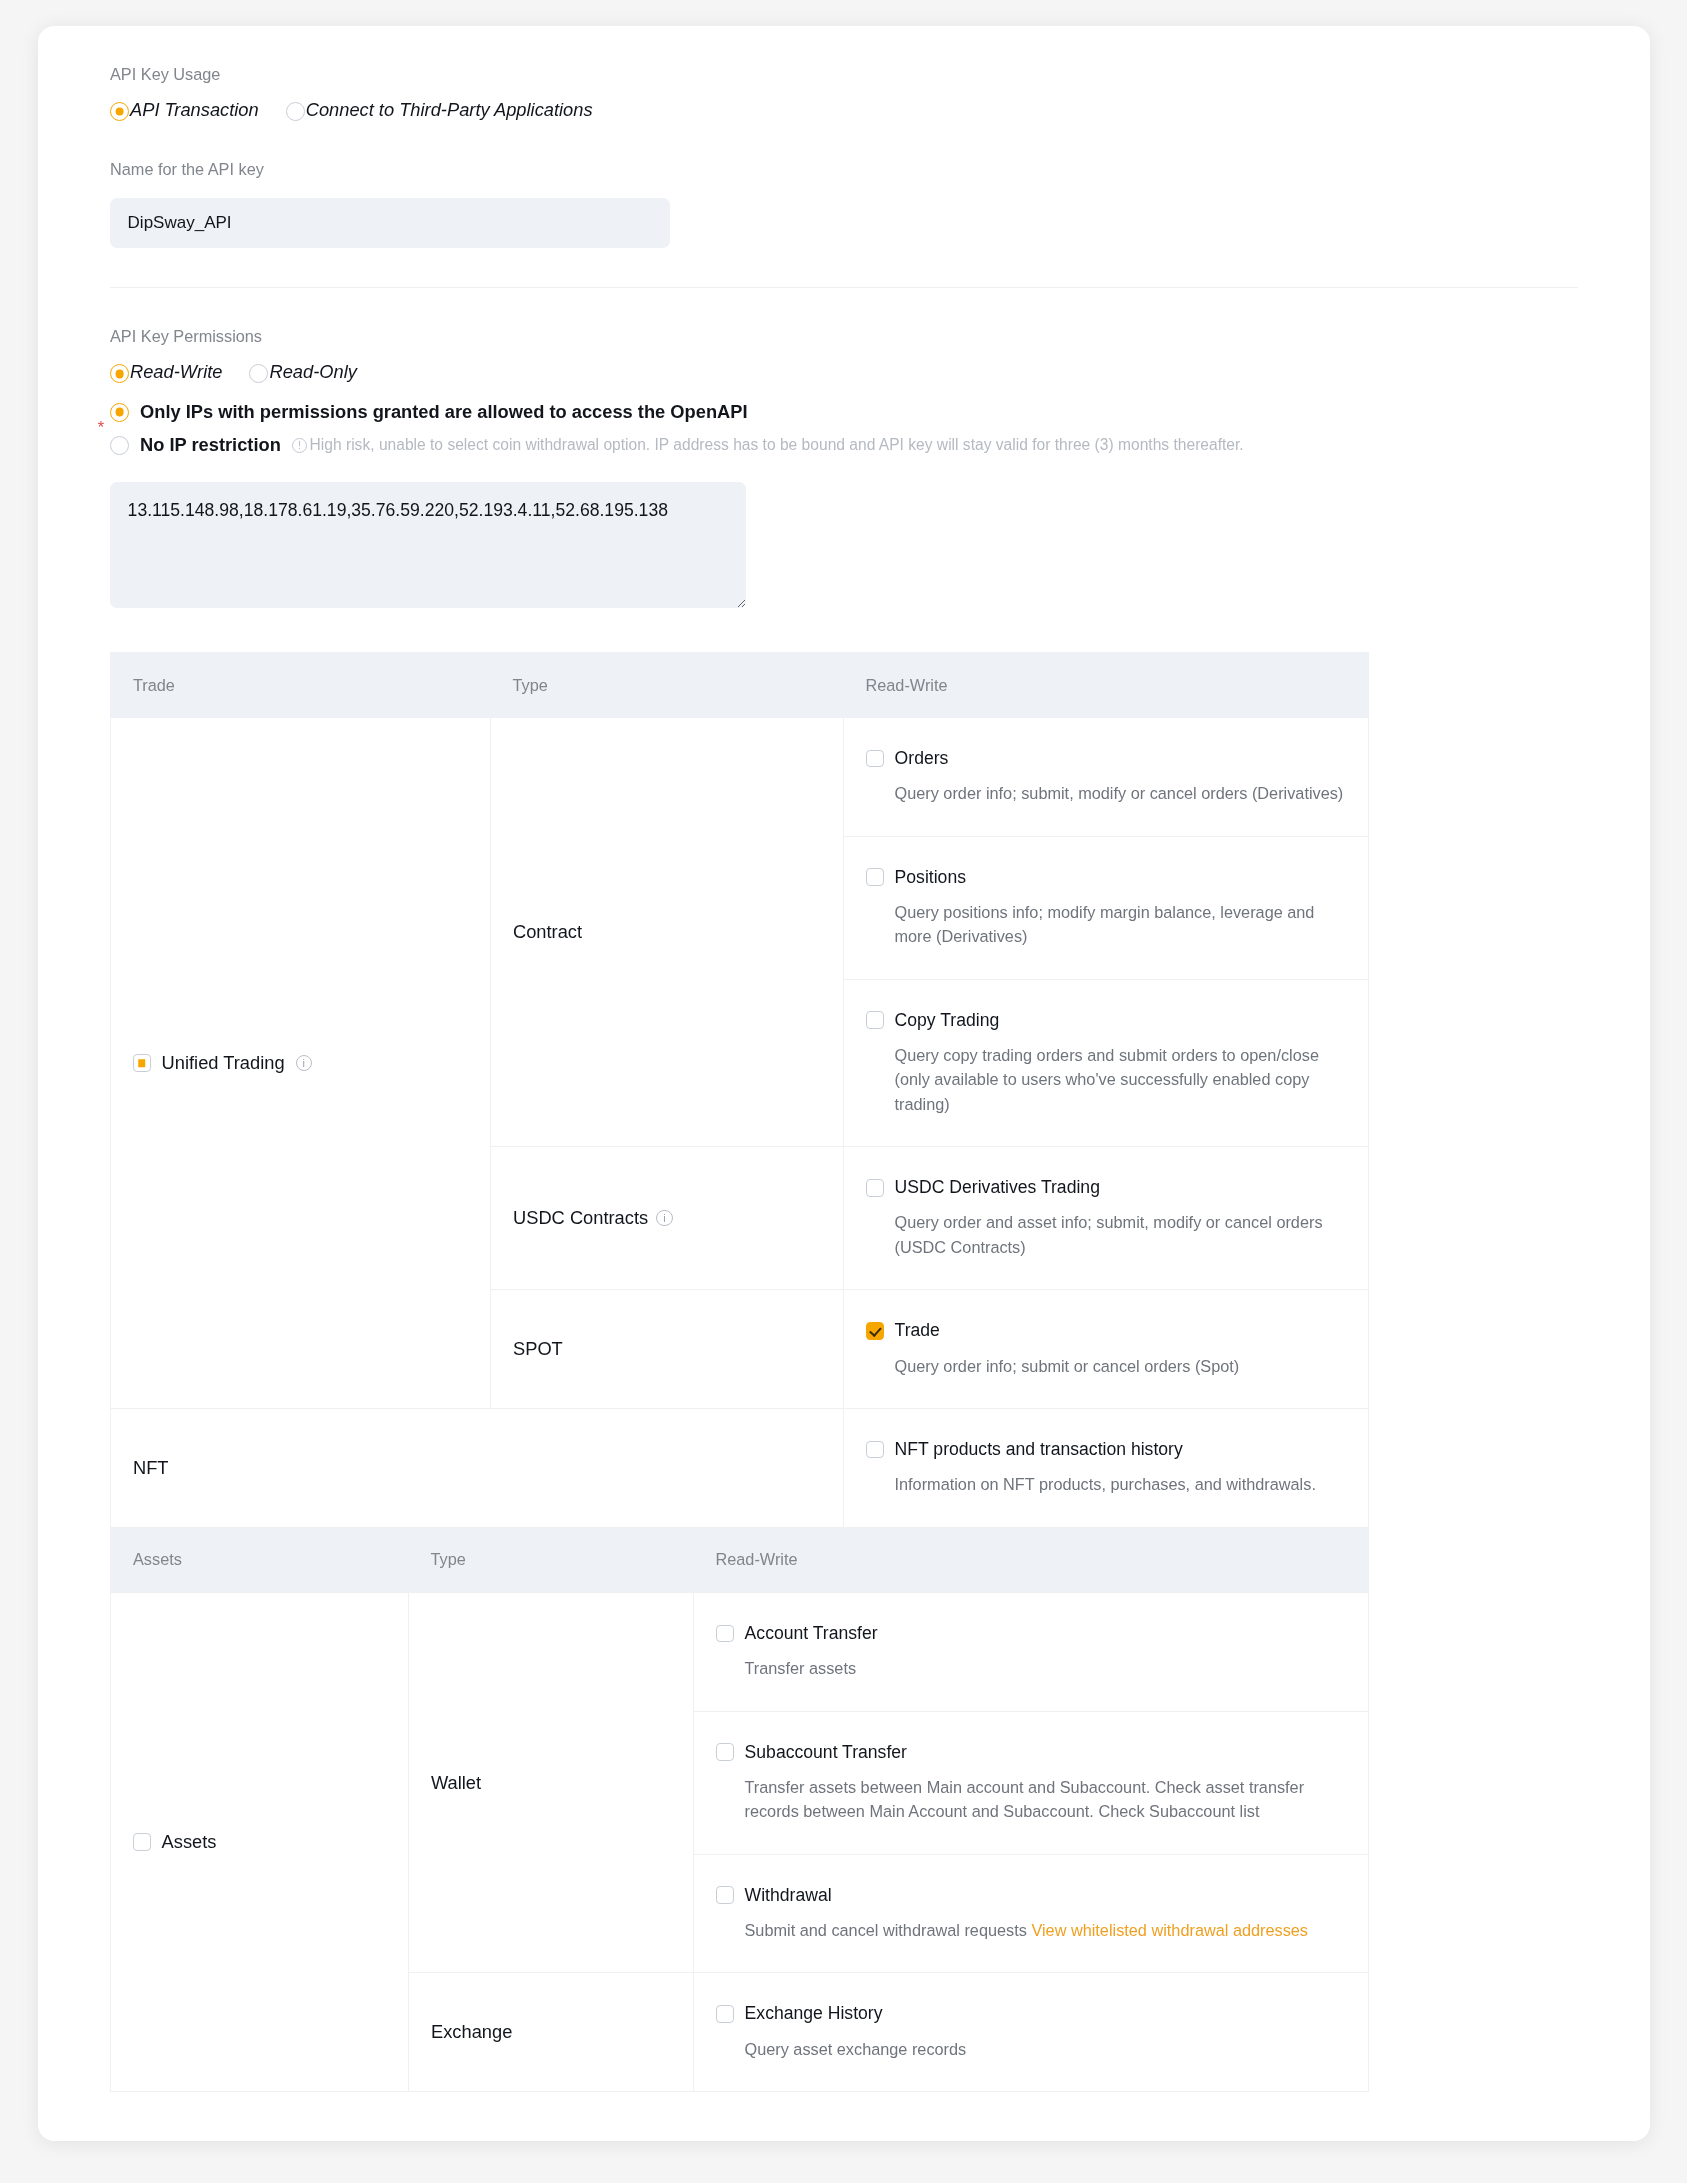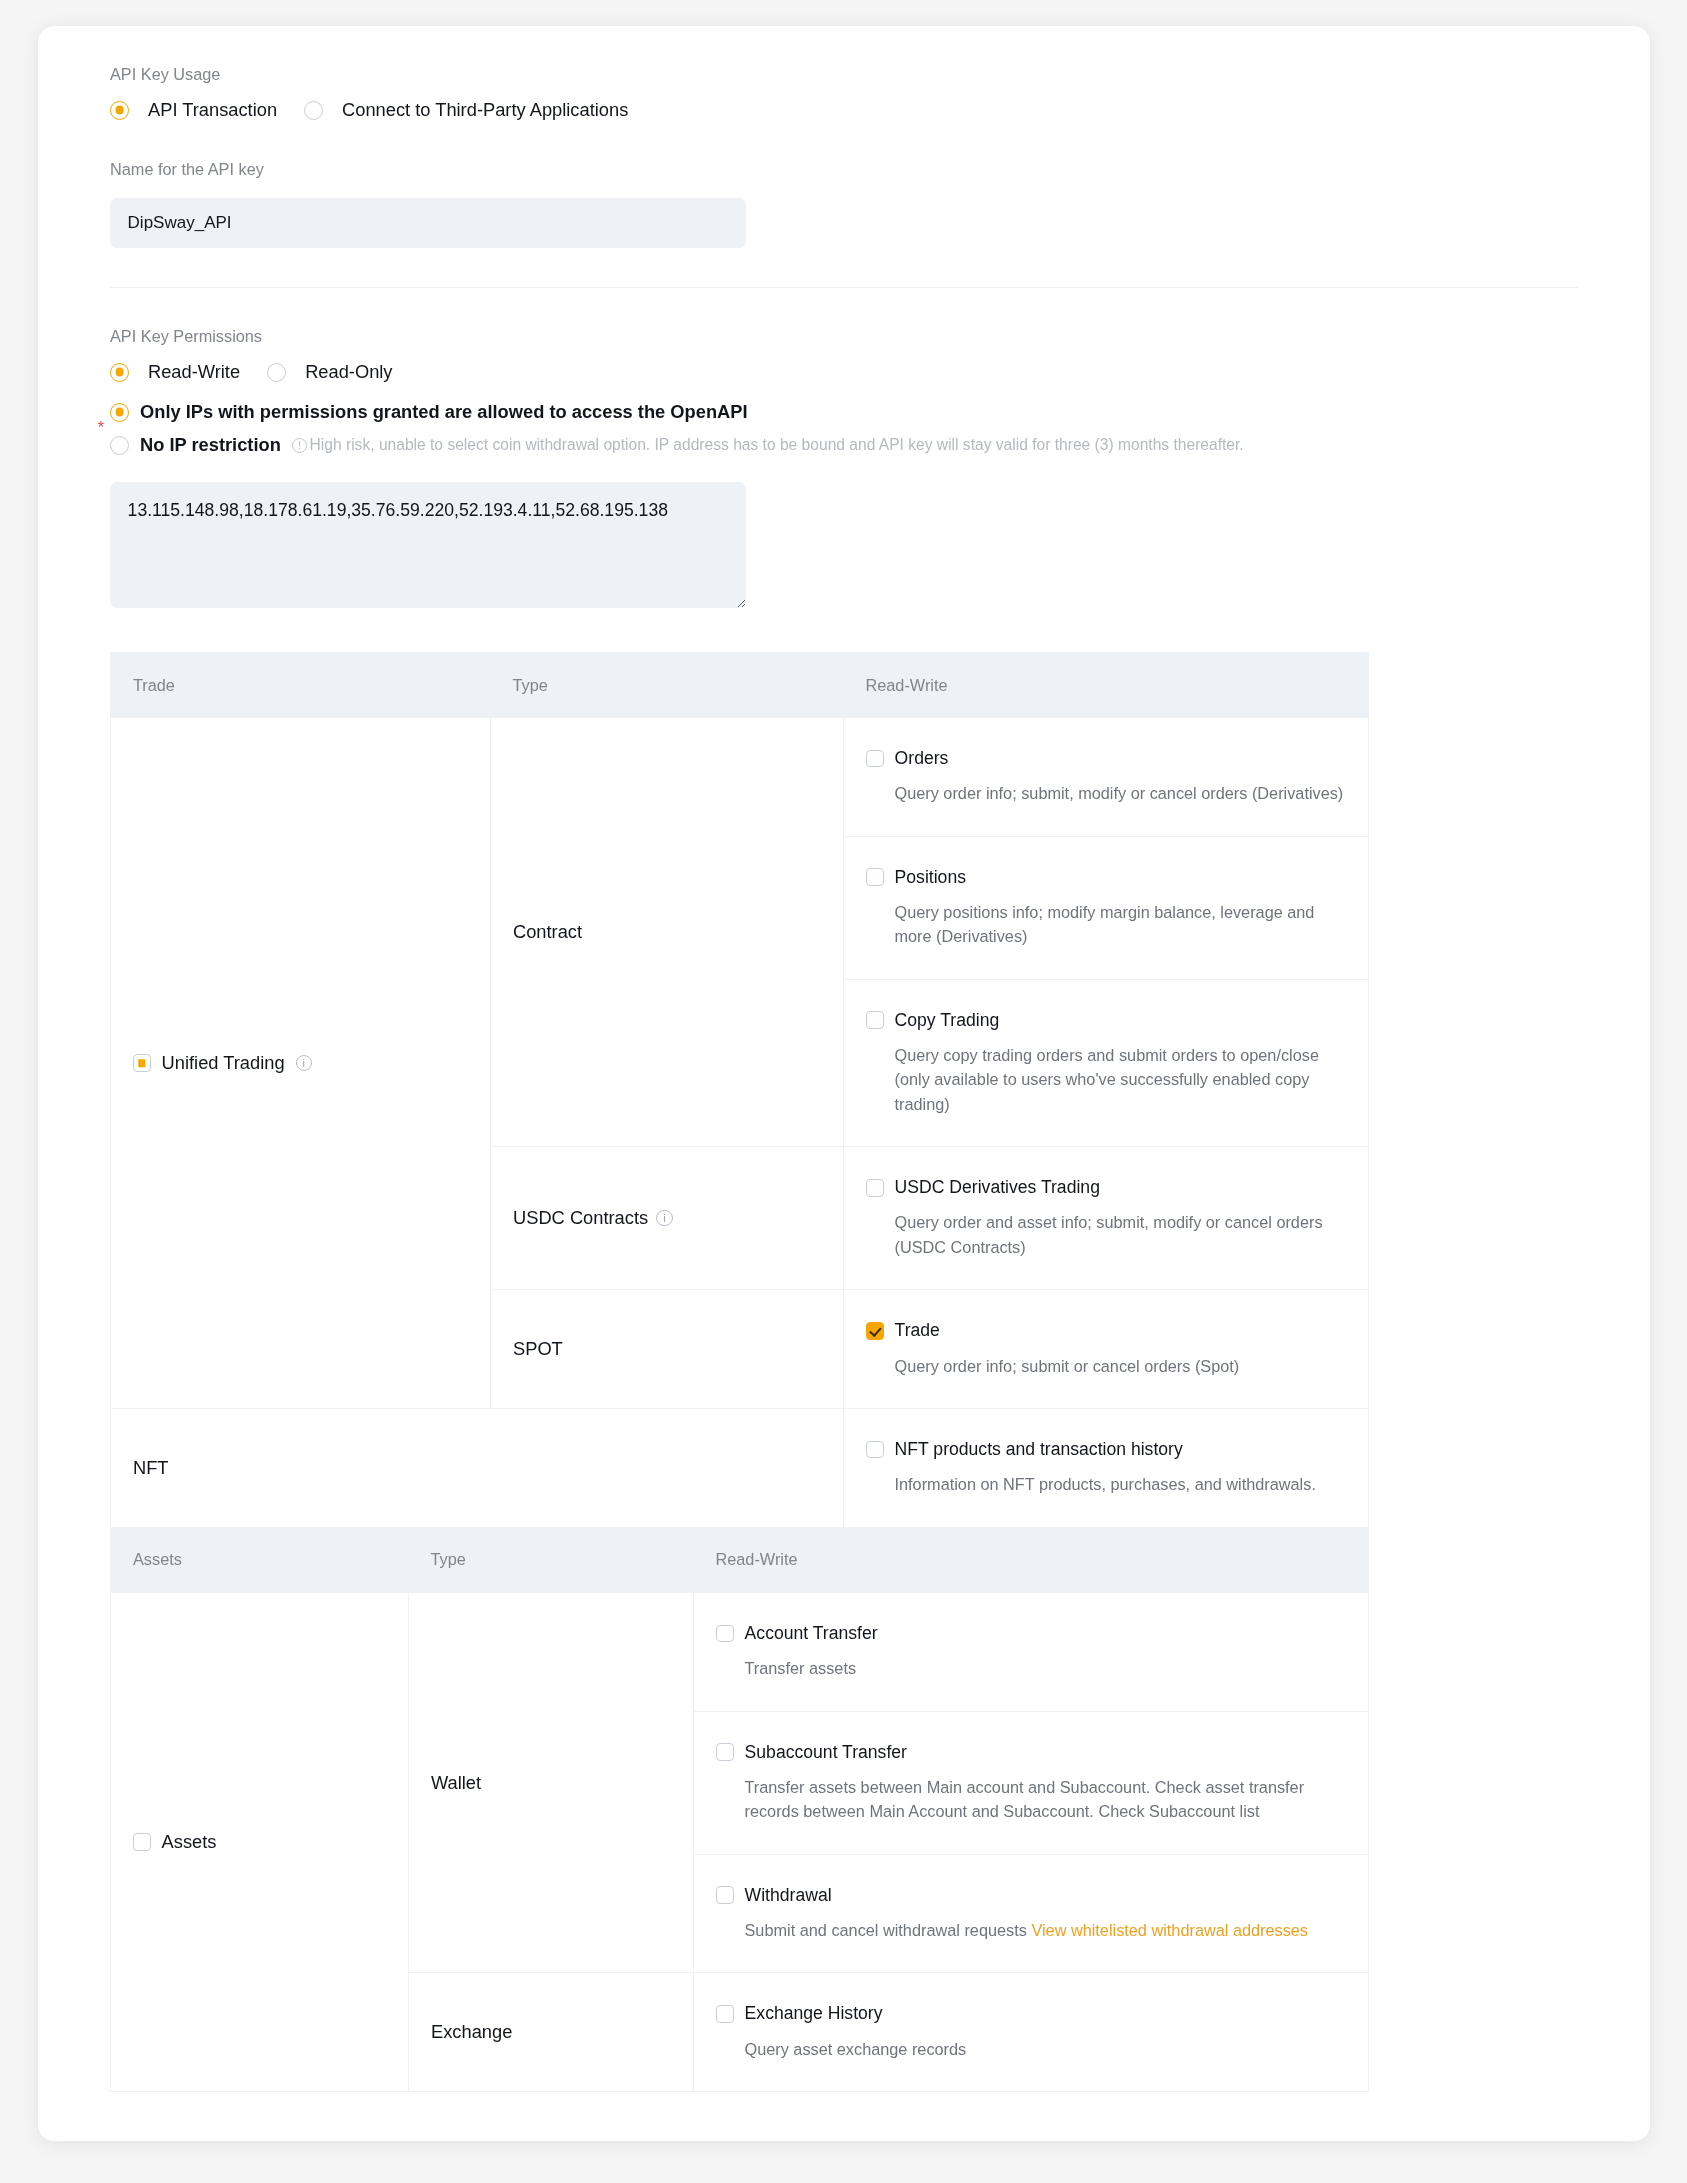--- a/index.html
+++ b/index.html
@@ -38,37 +38,37 @@
   .body-pad { padding: 0 72px; }
 
   
   .field-label {
     font-size: 16.3px;
     color: #81858c;
     margin-top: 39px;
     margin-bottom: 15px;
   }
   .radio-row { display: flex; align-items: center; gap: 27px; }
-  .radio-opt { display: flex; align-items: center; gap: 19px; cursor: pointer; }
+  .radio-opt { display: flex; align-items: flex-end; gap: 1px; cursor: pointer; font-style: italic; }
   .radio {
     width: 19px; height: 19px; border-radius: 50%;
     border: 1.4px solid #c9ced6; background: #fff;
     flex: none; position: relative;
   }
   .radio.on { border-color: #f7a600; }
   .radio.on::after {
     content: ""; position: absolute;
     left: 50%; top: 50%; transform: translate(-50%,-50%);
     width: 8.8px; height: 8.8px; border-radius: 50%; background: #f7a600;
   }
   .radio-label { font-size: 18.3px; color: #12161c; }
 
   .text-input {
     margin-top: 4.1px;
-    width: 636px; height: 50px;
+    width: 560px; height: 50px;
     background: #eef1f5;
     border: none; border-radius: 7px;
     padding: 0 17.6px;
     font-size: 17px; color: #12161c;
     font-family: "Liberation Sans", sans-serif;
   }
 
   .hr { height: 1.4px; background: #eef1f4; margin-top: 39px; }
 
   

